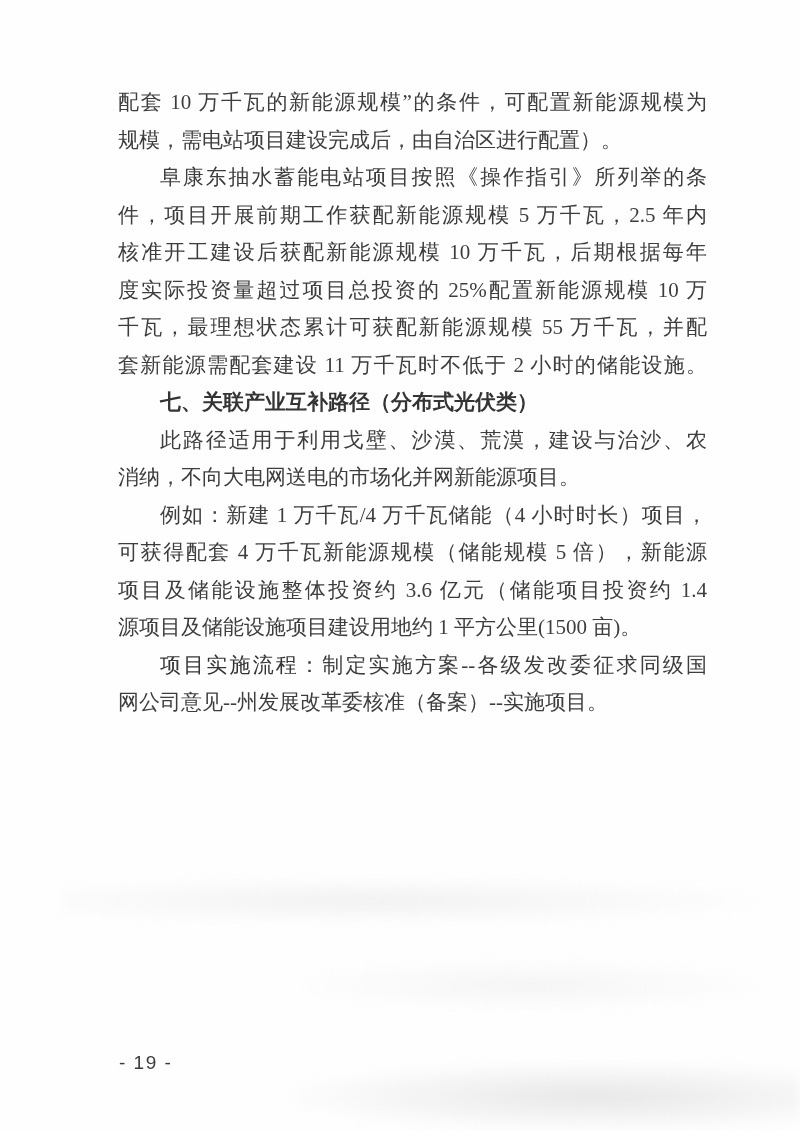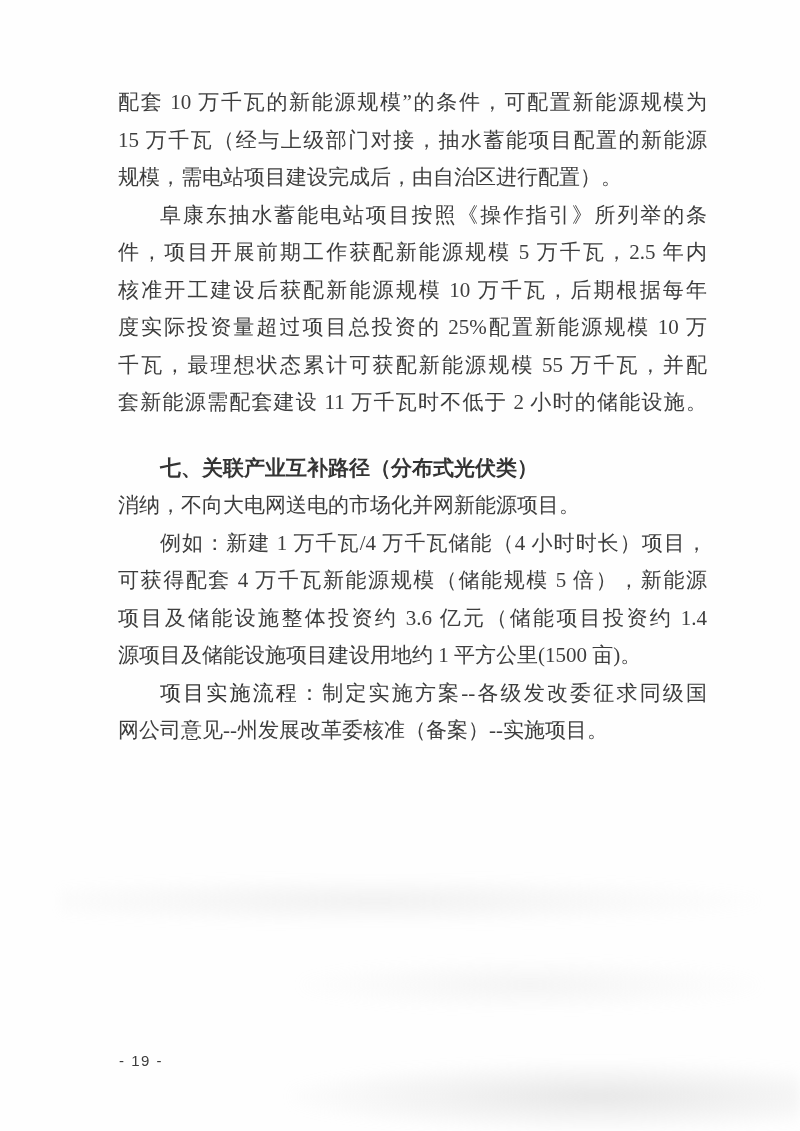--- a/index.html
+++ b/index.html
@@ -20,28 +20,28 @@
     line-height: 37.5px;
     color: #3d3d3d;
   }
   .para { margin: 0; }
   .line {
     text-align: justify;
     text-align-last: justify;
   }
   .line.no-fill { text-align-last: left; }
   .line.indent { text-indent: 2em; }
-  .para.bold .line { font-weight: bold; color: #343434; margin-top: 28px; }
+  .para.bold .line { font-weight: bold; color: #343434; }
   .b { font-weight: normal; color: #343434; }
   .footer-page-number {
     position: absolute;
     left: 119px;
     top: 1052px;
     font-family: "Liberation Sans", "DejaVu Sans", sans-serif;
-    font-size: 15px;
+    font-size: 19px;
     letter-spacing: 1.5px;
     color: #3c3c3c;
   }
   .scan-artifact {
     position: absolute;
     pointer-events: none;
     filter: blur(5px);
   }
   .artifact-bottom {
     left: 290px; top: 1062px; width: 510px; height: 69px;
@@ -55,35 +55,35 @@
     left: 300px; top: 960px; width: 460px; height: 50px;
     background: radial-gradient(ellipse at 50% 50%, rgba(218,218,218,0.25) 0%, rgba(218,218,218,0.0) 75%);
   }
 </style>
 </head>
 <body>
 
 <div class="doc">
     <div class="para">
       <div class="line">配套 10 万千瓦的新能源规模”的条件，可配置新能源规模为</div>
-      <div class="line">15 万千瓦（经与上级部门对接，抽水蓄能项目配置的新能源</div>
       <div class="line no-fill">规模，需电站项目建设完成后，由自治区进行配置）。</div>
     </div>
     <div class="para">
       <div class="line indent">阜康东抽水蓄能电站项目按照《操作指引》所列举的条</div>
       <div class="line">件，项目开展前期工作获配新能源规模 5 万千瓦，2.5 年内</div>
       <div class="line">核准开工建设后获配新能源规模 10 万千瓦，后期根据每年</div>
       <div class="line">度实际投资量超过项目总投资的 25%配置新能源规模 10 万</div>
       <div class="line">千瓦，最理想状态累计可获配新能源规模 55 万千瓦，并配</div>
       <div class="line">套新能源需配套建设 11 万千瓦时不低于 2 小时的储能设施。</div>
     </div>
     <div class="para bold">
       <div class="line no-fill indent">七、关联产业互补路径（分布式光伏类）</div>
     </div>
     <div class="para">
+      <div class="line indent">此路径适用于利用戈壁、沙漠、荒漠，建设与治沙、农</div>
       <div class="line no-fill">消纳，不向大电网送电的市场化并网新能源项目。</div>
     </div>
     <div class="para">
       <div class="line indent">例如：新建 1 万千瓦/4 万千瓦储能（4 小时时长）项目，</div>
       <div class="line">可获得配套 4 万千瓦新能源规模（储能规模 5 倍），新能源</div>
       <div class="line">项目及储能设施整体投资约 3.6 亿元（储能项目投资约 1.4</div>
       <div class="line no-fill">源项目及储能设施项目建设用地约 1 平方公里(1500 亩)。</div>
     </div>
     <div class="para">
       <div class="line indent"><span class="b">项目实施流程：</span><span>制定实施方案--各级发改委征求同级国</span></div>

